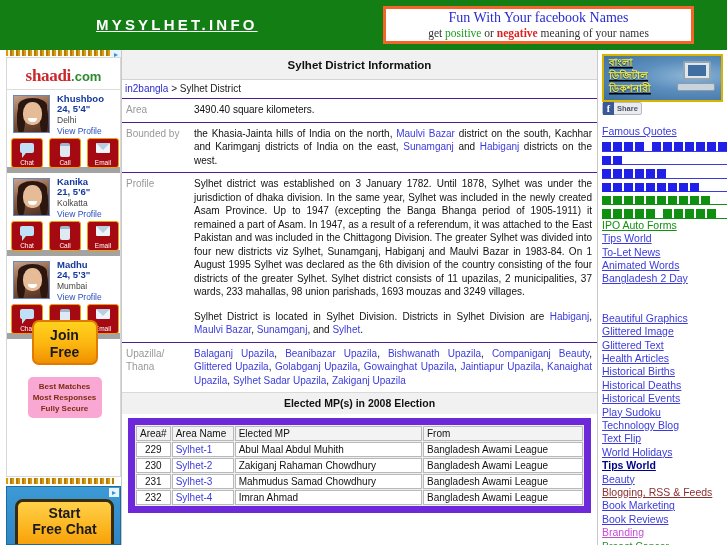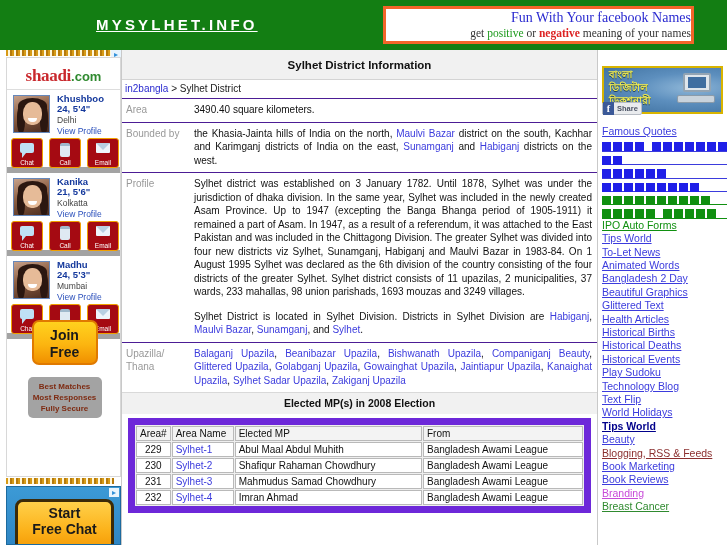--- a/index.html
+++ b/index.html
@@ -25,21 +25,21 @@
     font-weight: bold;
     letter-spacing: 3.2px;
     text-decoration: underline;
     font-family: "Liberation Sans", sans-serif;
   }
   #top-banner-ad {
     position: absolute; left: 383px; top: 6px;
     width: 311px; height: 38px;
     background: #ffffff;
     border: 3px solid #f4652a;
-    text-align: right;
+    text-align: center;
     overflow: hidden;
   }
   #banner-line1 {
     margin-top: 1px;
     font-family: "Liberation Serif", serif;
     font-size: 14px;
     color: #2a2ad0;
     font-weight: normal;
     line-height: 16px;
   }
@@ -176,21 +176,21 @@
     border-radius: 7px;
     color: #1a1a1a;
     font-size: 14px; font-weight: bold;
     line-height: 17px;
     padding-top: 5px;
   }
   #benefits-box {
     display: inline-block;
     margin-top: 12px;
     width: 74px;
-    background: #a3a3a3;
+    background: #f9a8d4;
     border-radius: 5px;
     padding: 4px 0;
   }
   #benefits-box div { color: #7e2b12; font-size: 8px; font-weight: bold; line-height: 11px; }
 
   #ad-bottom-rule {
     position: absolute; left: 6px; top: 428px;
     width: 108px; height: 6px;
     background: repeating-linear-gradient(90deg,
        #d79a16 0px, #d79a16 2px, #fff7da 2px, #fff7da 4px,
@@ -295,25 +295,26 @@
   #mp-table a { color: #3b3bdd; }
 
   
   #right-sidebar {
     position: absolute; left: 600px; top: 50px;
     width: 127px; height: 495px;
     background: #ffffff;
     overflow: hidden;
   }
   #dict-ad {
-    position: absolute; left: 2px; top: 16px;
+    position: absolute; left: 2px; top: 4px;
     width: 121px; height: 48px;
     border: 2px solid #d8b400;
     background: radial-gradient(ellipse at 74% 45%, #8fb7d8 0%, #5d8fbe 42%, #3d6f9e 100%);
     overflow: hidden;
+    text-decoration: underline;
   }
   #dict-ad .bn-line {
     color: #f4ec4a;
     font-weight: bold;
     font-size: 10px;
     line-height: 13px;
     padding-left: 5px;
     letter-spacing: 0.3px;
     text-shadow: 0 1px 0 #1a3c5c;
   }
@@ -567,21 +568,21 @@
       </tr>
       <tr>
         <td class="c-num">229</td>
         <td class="c-area"><a>Sylhet-1</a></td>
         <td>Abul Maal Abdul Muhith</td>
         <td class="c-from">Bangladesh Awami League</td>
       </tr>
       <tr>
         <td class="c-num">230</td>
         <td class="c-area"><a>Sylhet-2</a></td>
-        <td>Shafiqur Rahaman Chowdhury</td>
+        <td>Zakiganj Rahaman Chowdhury</td>
         <td class="c-from">Bangladesh Awami League</td>
       </tr>
       <tr>
         <td class="c-num">231</td>
         <td class="c-area"><a>Sylhet-3</a></td>
         <td>Mahmudus Samad Chowdhury</td>
         <td class="c-from">Bangladesh Awami League</td>
       </tr>
       <tr>
         <td class="c-num">232</td>
@@ -621,21 +622,22 @@
         <div class="tofu-row"><span class="tofu blue"></span><span class="tofu blue"></span><span class="tofu blue"></span><span class="tofu blue"></span><span class="tofu blue"></span><span class="tofu blue"></span><span class="tofu blue"></span><span class="tofu blue"></span><span class="tofu blue"></span></div>
         <div class="tofu-row green-row"><span class="tofu green"></span><span class="tofu green"></span><span class="tofu green"></span><span class="tofu green"></span><span class="tofu green"></span><span class="tofu green"></span><span class="tofu green"></span><span class="tofu green"></span><span class="tofu green"></span><span class="tofu green"></span></div>
         <div class="tofu-row green-row"><span class="tofu green"></span><span class="tofu green"></span><span class="tofu green"></span><span class="tofu green"></span><span class="tofu green"></span><span class="tofu sp"></span><span class="tofu green"></span><span class="tofu green"></span><span class="tofu green"></span><span class="tofu green"></span><span class="tofu green"></span></div>
       </div>
     <div id="links-container">
         <a class="side-link" style="color: rgb(16, 144, 16);">IPO Auto Forms</a>
         <a class="side-link" style="color: rgb(59, 59, 221);">Tips World</a>
         <a class="side-link" style="color: rgb(59, 59, 221);">To-Let News</a>
         <a class="side-link" style="color: rgb(59, 59, 221);">Animated Words</a>
         <a class="side-link" style="color: rgb(59, 59, 221);">Bangladesh 2 Day</a>
-        <a class="side-link" style="color: rgb(59, 59, 221);">Beautiful Graphics</a>
+        <a class="side-link" style="color: rgb(59, 59, 221); margin-top: 26px;">Beautiful Graphics</a>
+        <a class="side-link" style="color: rgb(59, 59, 221);">Glittered Image</a>
         <a class="side-link" style="color: rgb(59, 59, 221);">Glittered Text</a>
         <a class="side-link" style="color: rgb(59, 59, 221);">Health Articles</a>
         <a class="side-link" style="color: rgb(59, 59, 221);">Historical Births</a>
         <a class="side-link" style="color: rgb(59, 59, 221);">Historical Deaths</a>
         <a class="side-link" style="color: rgb(59, 59, 221);">Historical Events</a>
         <a class="side-link" style="color: rgb(59, 59, 221);">Play Sudoku</a>
         <a class="side-link" style="color: rgb(59, 59, 221);">Technology Blog</a>
         <a class="side-link" style="color: rgb(59, 59, 221);">Text Flip</a>
         <a class="side-link" style="color: rgb(59, 59, 221);">World Holidays</a>
         <a class="side-link bold" style="color: rgb(0, 0, 139);">Tips World</a>

